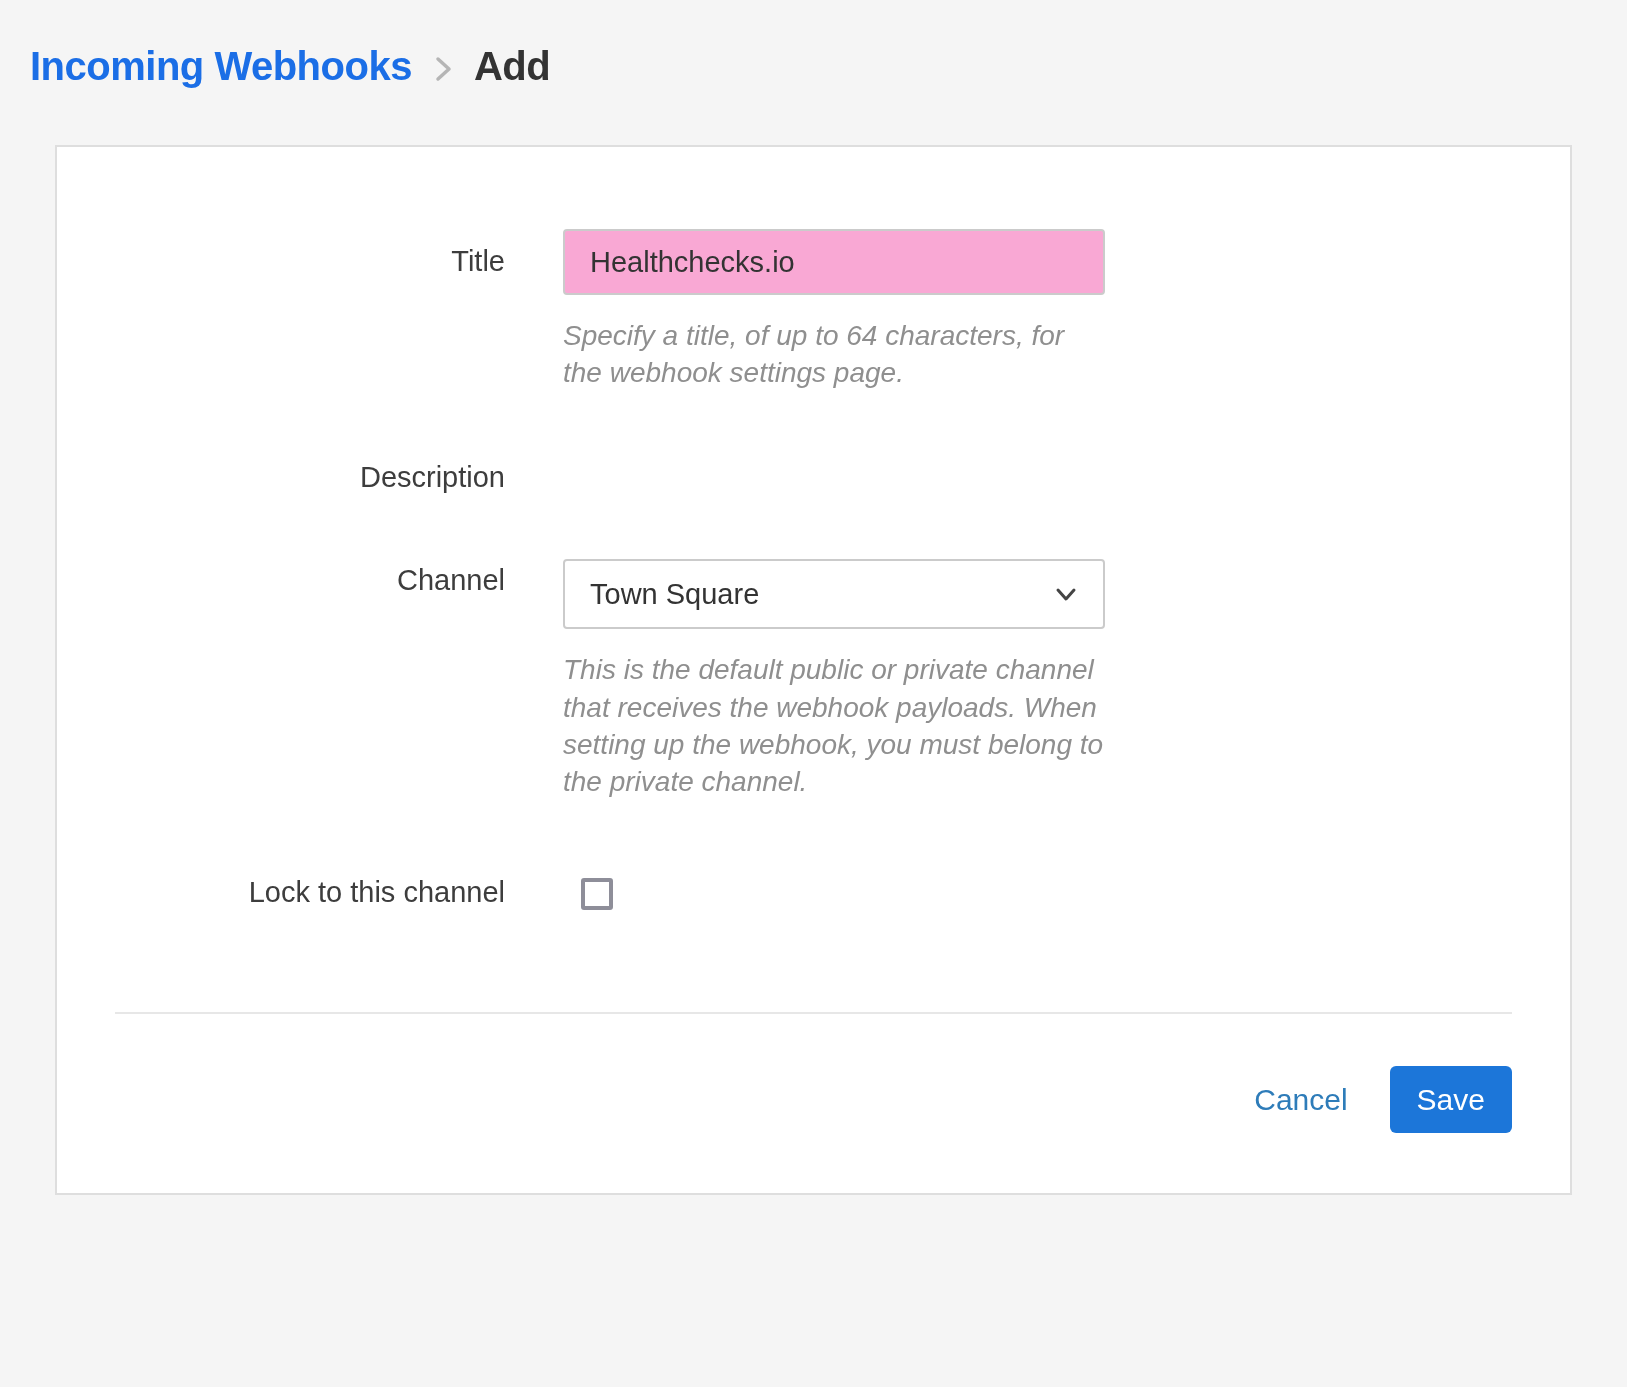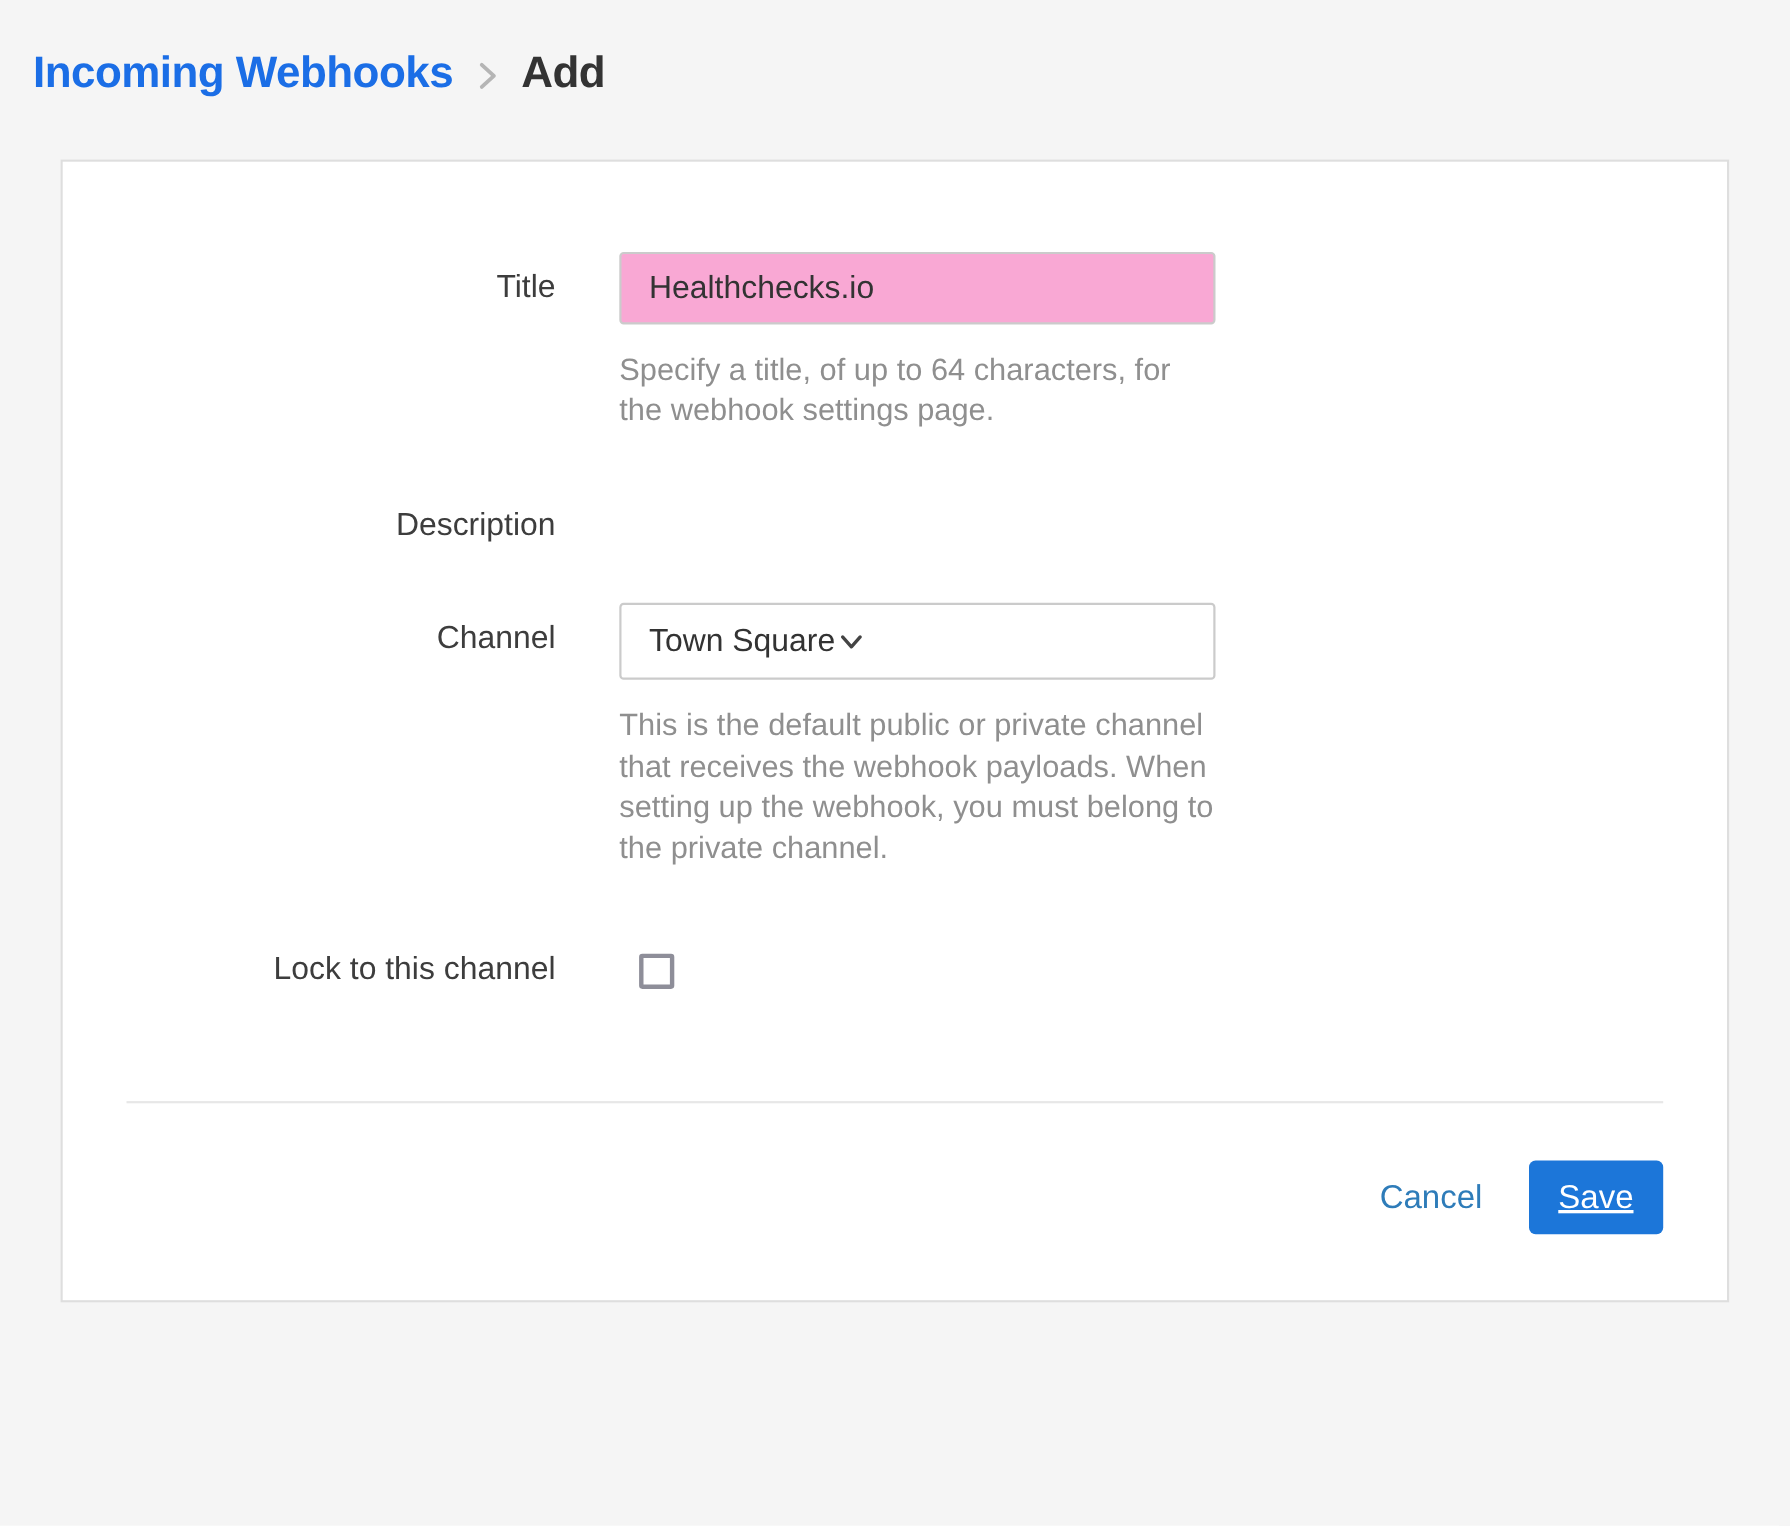--- a/index.html
+++ b/index.html
@@ -79,40 +79,43 @@
     width:100%;
     height:70px;
     border:2px solid var(--input-border,#cbcbcb);
     border-radius:4px;
     padding:0 22px 0 25px;
     font-size:29px;
     color:#333;
     background:#fff;
     display:flex;
     align-items:center;
-    cursor:pointer;
+    justify-content:space-between;
+    cursor:pointer;
+    margin-top:11px;
   }
   .select-chevron{display:inline-flex;align-items:center;}
   .checkbox{
     appearance:none;
     -webkit-appearance:none;
     width:32px;
     height:32px;
     border:4px solid var(--checkbox-border,#8e8e99);
     border-radius:3px;
     background:#fff;
     margin:24px 0 0 18px;
     cursor:pointer;
     display:block;
   }
   .help{
     margin-top:22px;
     font-size:28px;
     line-height:1.33;
     color:var(--help-gray,#8f8f8f);
+    font-style:italic;
   }
   .divider{
     height:2px;
     background:var(--divider,#e7e7e7);
     margin-top:102px;
   }
   .footer{
     display:flex;
     justify-content:flex-end;
     align-items:center;
@@ -130,21 +133,20 @@
     background:var(--save-blue,#1c76d9);
     color:#ffffff;
     font-size:30px;
     font-family:inherit;
     border:none;
     border-radius:6px;
     height:67px;
     min-width:110px;
     padding:0 27px;
     cursor:pointer;
-    text-decoration:underline;
   }
 </style>
 </head>
 <body>
 
 <div class="page">
 
   <div class="breadcrumb">
     <a class="crumb-link">Incoming Webhooks</a>
     <span class="crumb-sep">

